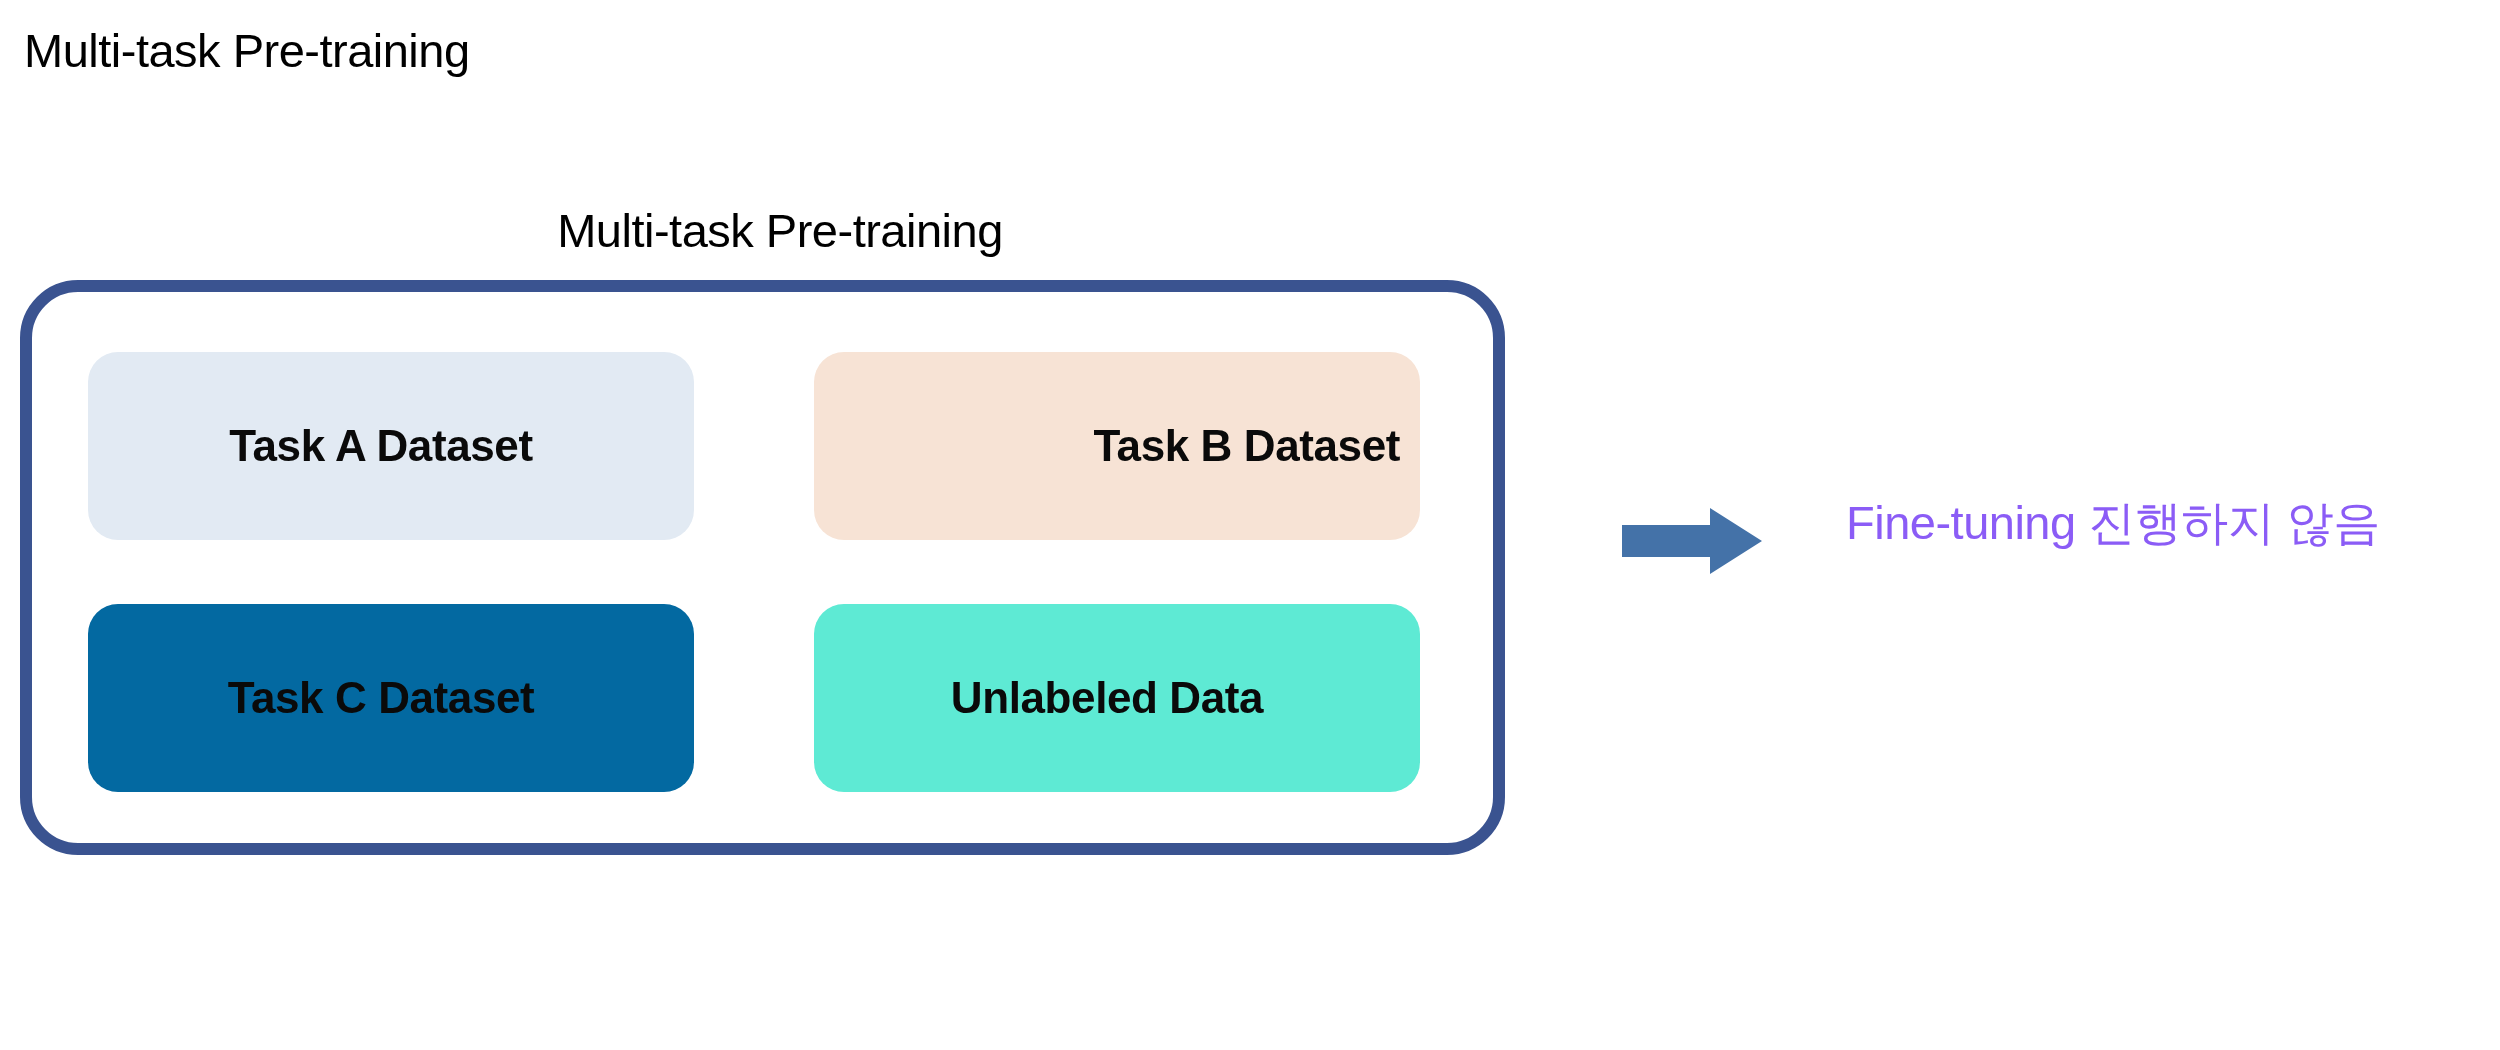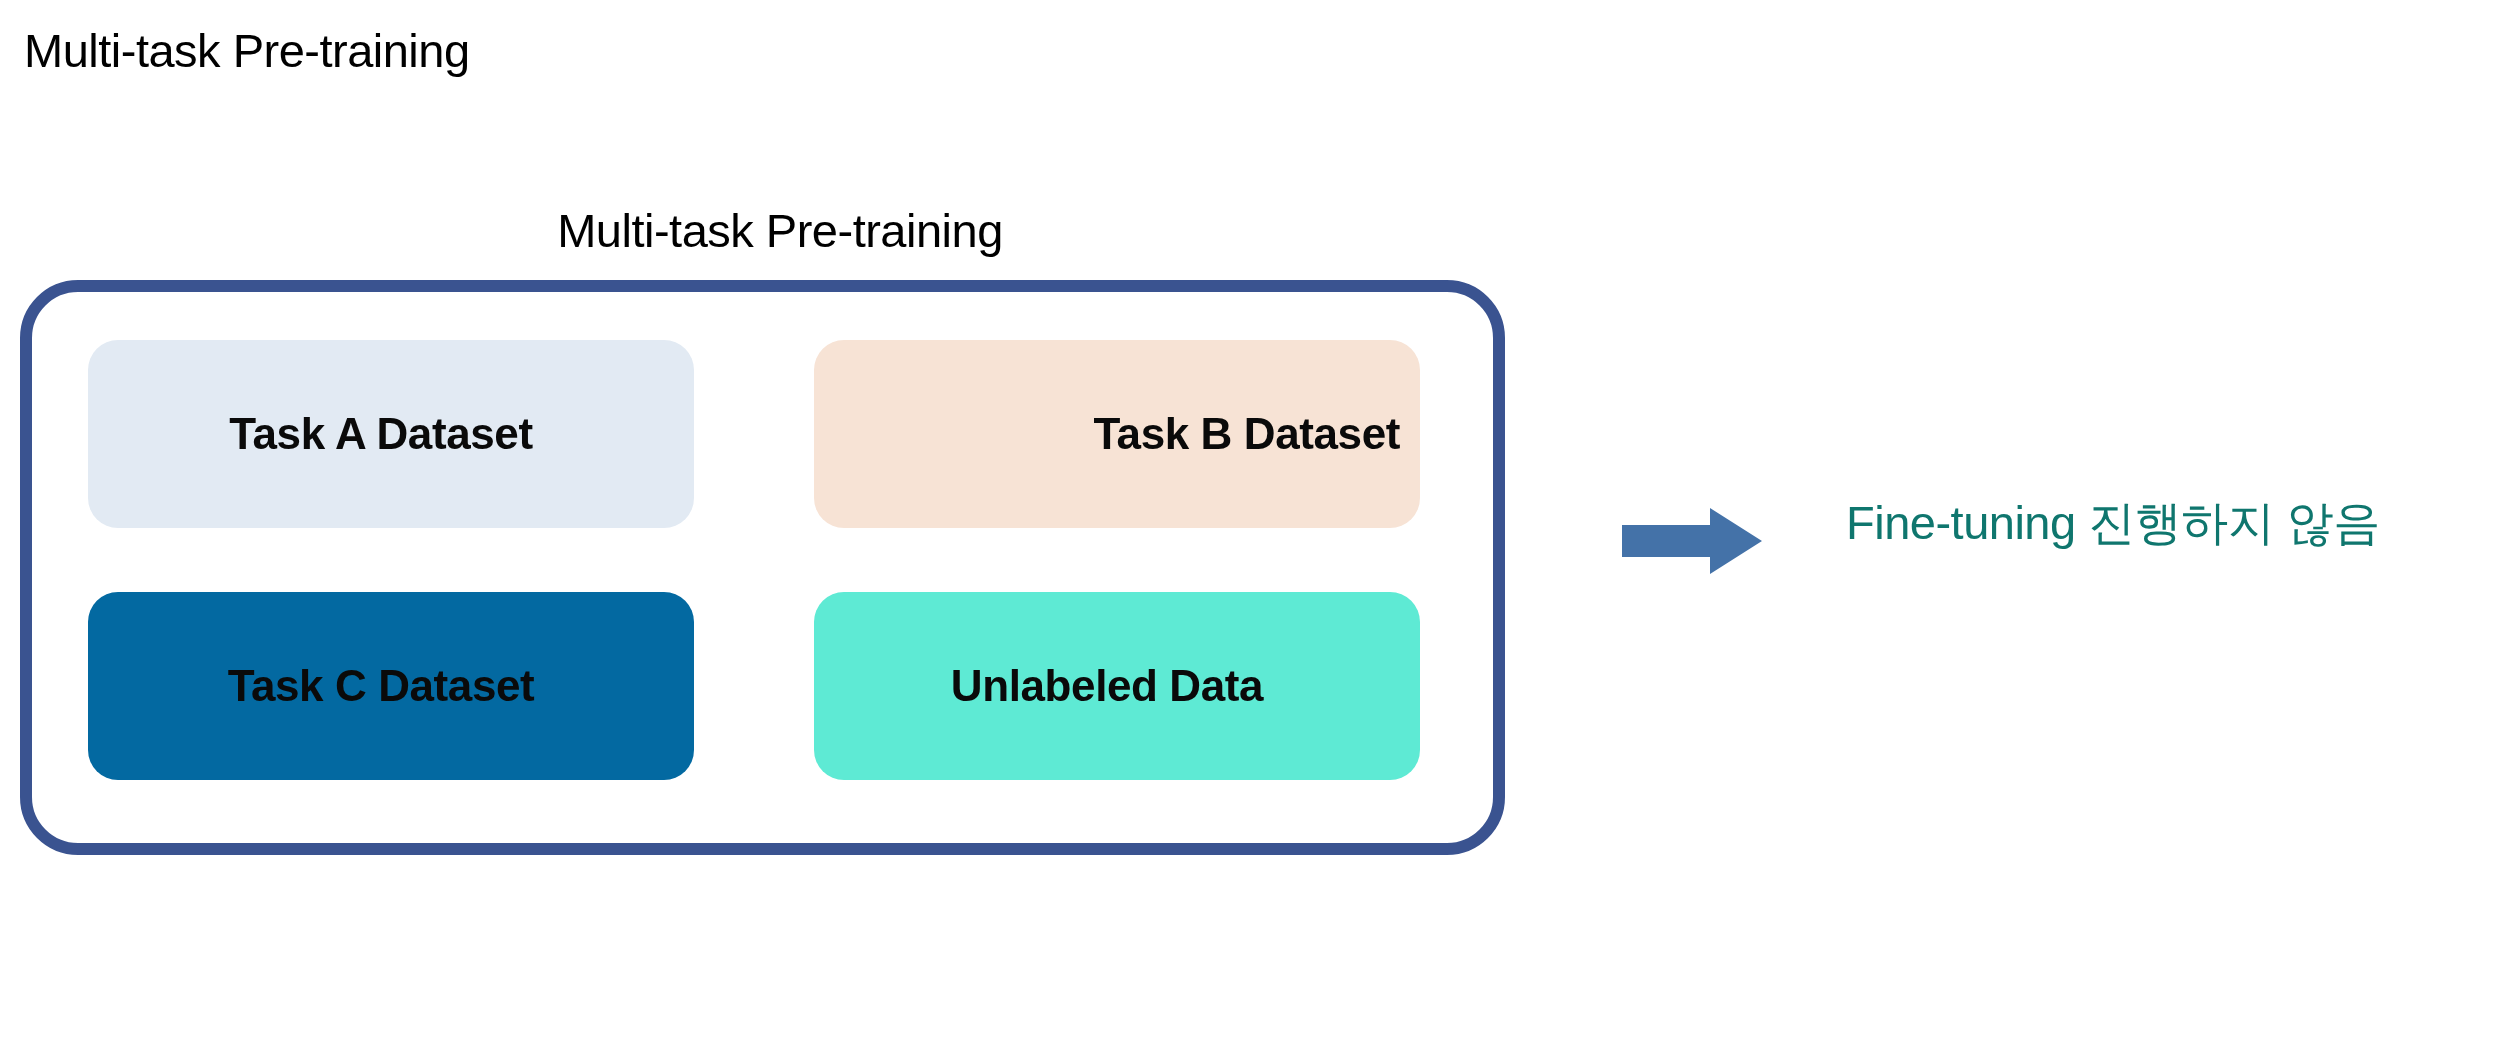--- a/index.html
+++ b/index.html
@@ -71,21 +71,21 @@
     box-sizing: border-box;
     border: 12px solid #3a5390;
     border-radius: 58px;
     background: transparent;
     z-index: 1;
   }
 
   .cards {
     position: absolute;
     left: 88px;
-    top: 150px;
+    top: 162px;
     width: 1332px;
     height: 440px;
     display: grid;
     grid-template-columns: 606px 606px;
     grid-template-rows: 188px 188px;
     column-gap: 120px;
     row-gap: 64px;
     z-index: 2;
   }
 
@@ -117,21 +117,21 @@
   .arrow-wrap svg { display: block; }
 
   .outcome-text {
     position: absolute;
     left: 1846px;
     top: 495px;
     font-size: 47px;
     line-height: 1.2;
     font-weight: 400;
     letter-spacing: -0.5px;
-    color: #0f766e;
+    color: #8b5cf6;
     white-space: nowrap;
   }
 </style>
 </head>
 <body>
 
 <div id="slide">
 
   <div class="slide-heading">Multi-task Pre-training</div>
 

